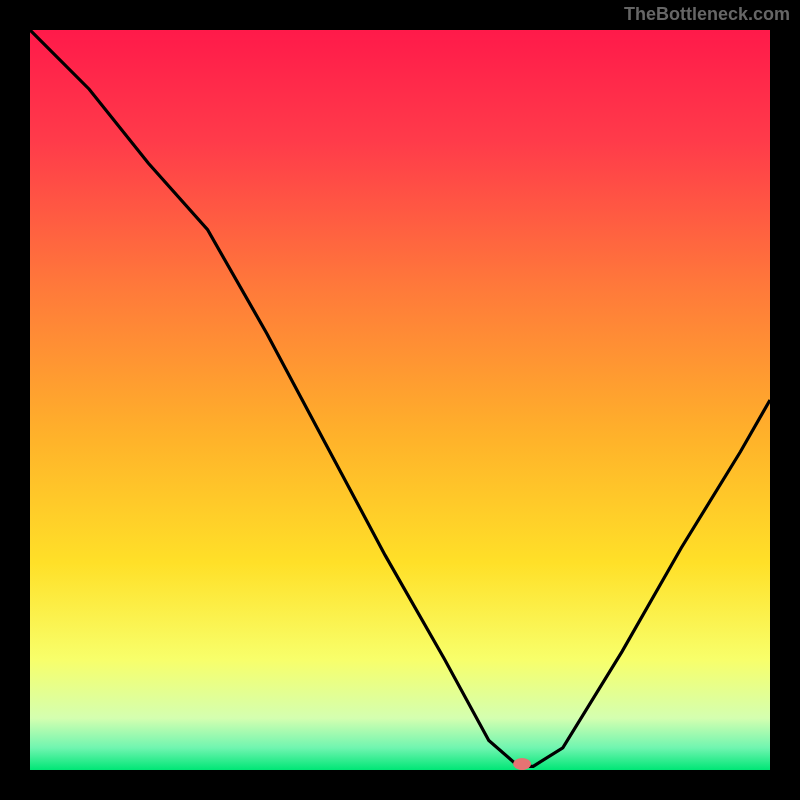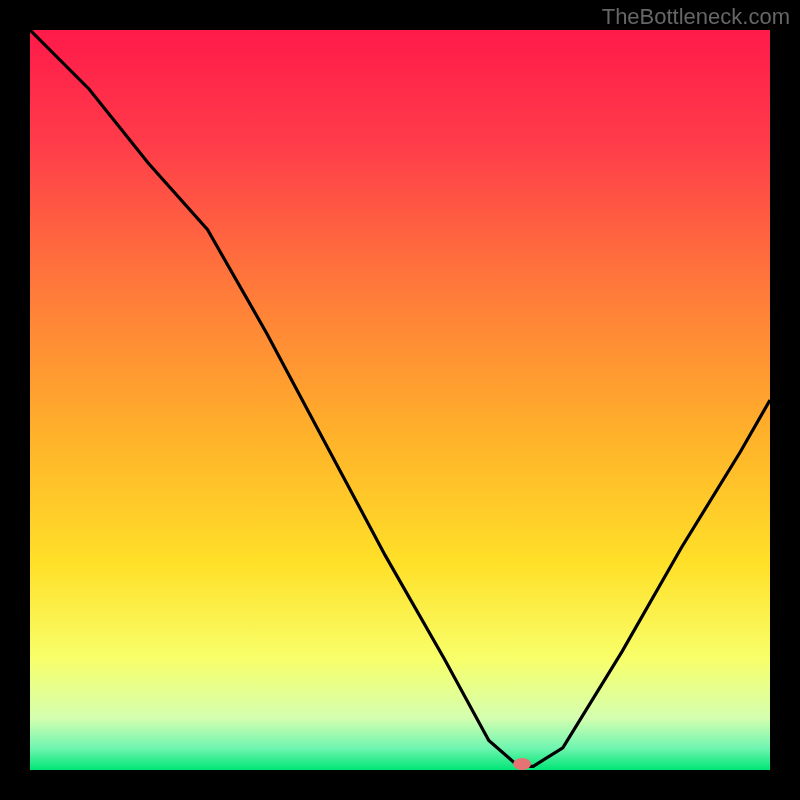--- a/index.html
+++ b/index.html
@@ -9,22 +9,22 @@
     height: 800px;
     background: #000;
     position: relative;
     font-family: Arial, Helvetica, sans-serif;
   }
   .watermark {
     position: absolute;
     top: 4px;
     right: 10px;
     color: #666;
-    font-size: 22px;
-    font-weight: 400;
+    font-size: 18px;
+    font-weight: 700;
     z-index: 10;
   }
   .chart-area {
     position: absolute;
     left: 30px;
     top: 30px;
     width: 740px;
     height: 740px;
     overflow: hidden;
   }

